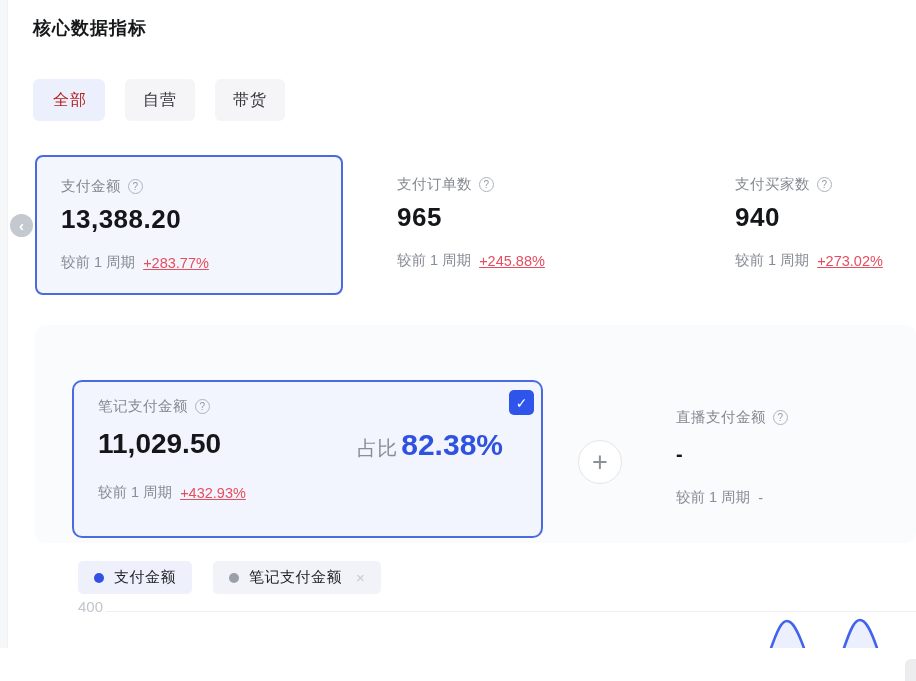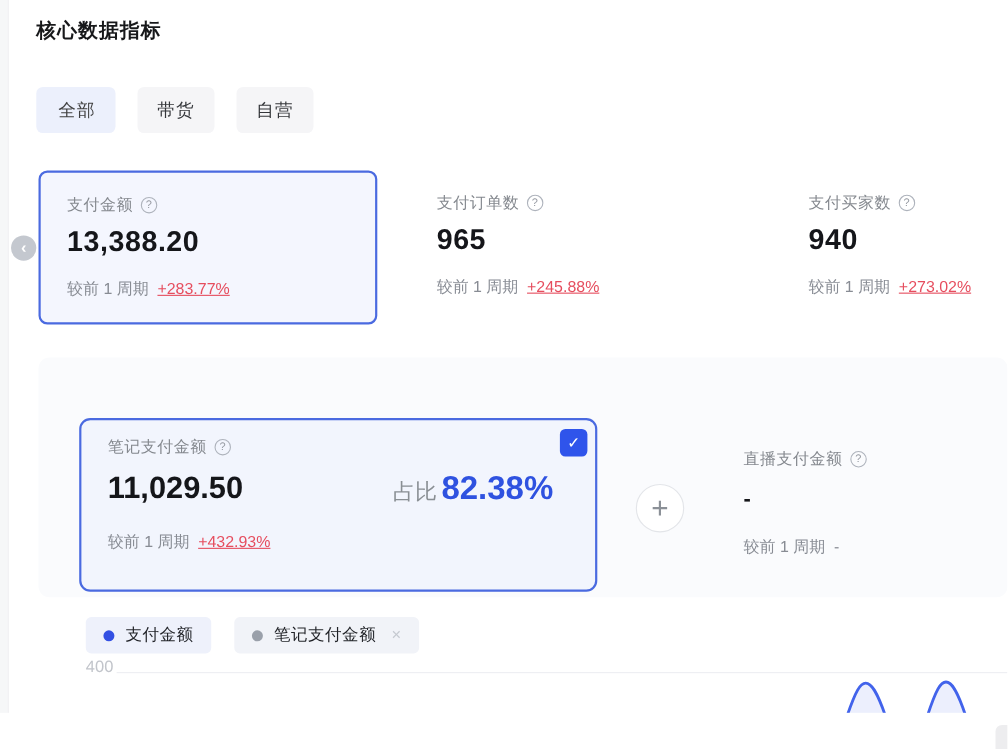--- a/index.html
+++ b/index.html
@@ -19,21 +19,21 @@
     font-size:18px; font-weight:bold; color:#17181a; letter-spacing:1px;
   }
   
   .tabs { position:absolute; left:33px; top:79px; display:flex; gap:20px; }
   .tab {
     height:42px; padding:0 18px; border-radius:6px;
     display:flex; align-items:center; justify-content:center;
     font-size:16px; background:#f5f5f7; color:#34363a; cursor:pointer;
     letter-spacing:1px;
   }
-  .tab.active { background:#ecf0fc; color:#404040;padding-left:20px; }
+  .tab.active { background:#ecf0fc; color:#b91c1c;padding-left:20px; }
   
   .metric-card {
     position:absolute; top:155px; width:308px; height:140px;
     border-radius:8px; background:#ffffff;
   }
   .metric-card.selected { background:#f4f6fe; border:2px solid #4a6ae0; }
   .metric-card .label-row {
     position:absolute; left:24px; top:20px; display:flex; align-items:center;
     font-size:14.5px; color:#85898f; letter-spacing:0.5px;
   }
@@ -143,22 +143,22 @@
 </head>
 <body>
 
 <div class="page">
   <div class="left-strip"></div>
 
   <div class="page-title">核心数据指标</div>
 
   <div class="tabs">
     <div class="tab active">全部</div>
+    <div class="tab">自营</div>
     <div class="tab">带货</div>
-    <div class="tab">自营</div>
   </div>
 
   <button class="carousel-prev"><span>‹</span></button>
 
   <div class="metric-card selected" style="left:35px;">
     <div class="label-row">
       <span>支付金额</span>
       <span class="help-icon">?</span>
     </div>
     <div class="value">13,388.20</div>

